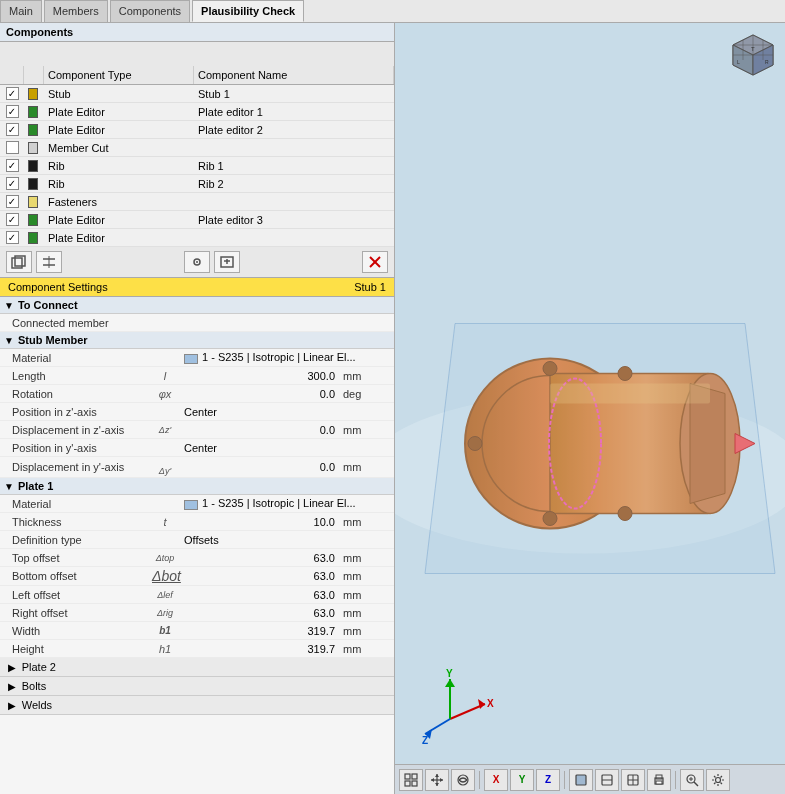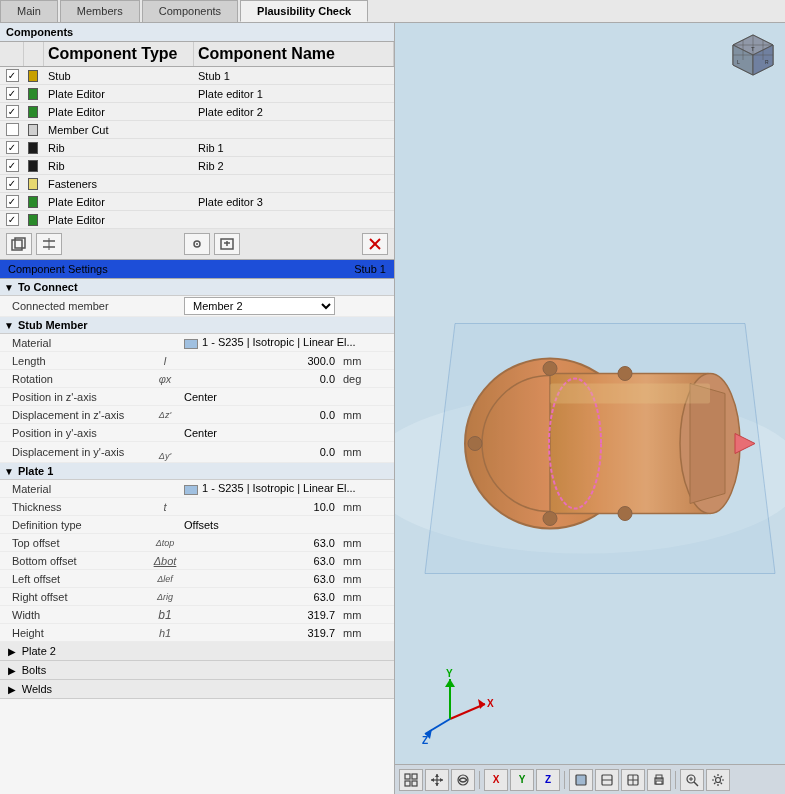--- a/index.html
+++ b/index.html
@@ -1,49 +1,49 @@
 <!DOCTYPE html>
 <html><head>
   <meta charset="utf-8">
   <style>
     * { margin: 0; padding: 0; box-sizing: border-box; }
     body { font-family: 'Segoe UI', Arial, sans-serif; font-size: 11px; background: #d4e8f0; width: 785px; height: 794px; overflow: hidden; display: flex; flex-direction: column; }
 
     
     .tab-bar { display: flex; background: #e8e8e8; border-bottom: 1px solid #aaa; flex-shrink: 0; }
-    .tab { padding: 4px 16px; border: 1px solid #aaa; border-bottom: none; background: #d0d0d0; cursor: pointer; font-size: 11px; color: #333; margin-right: 2px; }
+    .tab { padding: 4px 8px; border: 1px solid #aaa; border-bottom: none; background: #d0d0d0; cursor: pointer; font-size: 11px; color: #333; margin-right: 2px; }
     .tab.active { background: #f0f0f0; border-bottom: 1px solid #f0f0f0; color: #000; font-weight: bold; }
 
     
     .main-layout { display: flex; flex: 1; overflow: hidden; }
 
     
     .left-panel { width: 395px; flex-shrink: 0; background: #f0f0f0; display: flex; flex-direction: column; border-right: 1px solid #aaa; overflow: hidden; }
 
     
     .section-header { background: #e0e8f0; padding: 3px 6px; font-weight: bold; font-size: 11px; border-bottom: 1px solid #aaa; }
     .components-table { flex-shrink: 0; }
     .comp-header-row { display: grid; grid-template-columns: 24px 20px 150px 1fr; background: #e8e8e8; border-bottom: 1px solid #aaa; }
-    .comp-header-cell { padding: 3px 4px; font-weight: bold; font-size: 16px; text-align: center; border-right: 1px solid #ccc; }
+    .comp-header-cell { padding: 3px 4px; font-weight: normal; font-size: 11px; text-align: center; border-right: 1px solid #ccc; margin-top: 24px; }
     .comp-header-cell.name-col { text-align: left; }
     .comp-row { display: grid; grid-template-columns: 24px 20px 150px 1fr; border-bottom: 1px solid #e0e0e0; align-items: center; }
     .comp-cell { padding: 2px 4px; font-size: 11px; display: flex; align-items: center; }
     .comp-cell.center { justify-content: center; }
     .checkbox { width: 13px; height: 13px; border: 1px solid #888; background: white; display: flex; align-items: center; justify-content: center; font-size: 10px; }
     .color-box { width: 12px; height: 12px; border: 1px solid #555; display: inline-block; margin-right: 2px; }
 
     
     .toolbar-row { display: flex; align-items: center; padding: 4px 6px; gap: 4px; border-bottom: 1px solid #aaa; background: #e8e8e8; }
     .tool-btn { width: 26px; height: 22px; border: 1px solid #aaa; background: #f5f5f5; cursor: pointer; display: flex; align-items: center; justify-content: center; font-size: 13px; }
     .tool-btn.red { color: #cc0000; }
     .spacer { flex: 1; }
 
     
     .props-panel { flex: 1; overflow-y: auto; background: #f5f5f5; }
-    .props-title { background: #1d4ed8; padding: 3px 8px; font-size: 11px; display: flex; justify-content: space-between; border-bottom: 1px solid #aaa; }
+    .props-title { background: #fde047; padding: 3px 8px; font-size: 11px; display: flex; justify-content: space-between; border-bottom: 1px solid #aaa; }
 
     
     .prop-group { margin: 0; }
     .prop-group-header { display: flex; align-items: center; padding: 2px 4px; background: #e0e8f0; border-bottom: 1px solid #ccc; font-weight: bold; font-size: 11px; }
     .prop-group-header .collapse-icon { margin-right: 4px; font-size: 10px; }
     .prop-row { display: grid; grid-template-columns: 150px 30px 1fr 55px; border-bottom: 1px solid #ebebeb; align-items: center; min-height: 18px; }
     .prop-label { padding: 1px 4px 1px 12px; font-size: 11px; color: #333; }
     .prop-sym { padding: 1px 2px; font-size: 11px; color: #555; text-align: center; font-style: italic; }
     .prop-value { padding: 1px 4px; font-size: 11px; text-align: right; }
     .prop-unit { padding: 1px 4px; font-size: 11px; color: #333; }
@@ -230,25 +230,20 @@
       </div>
 
       <div class="prop-group">
         <div class="prop-group-header">
           <span class="collapse-icon">▼</span>
           <span>To Connect</span>
         </div>
         <div class="prop-row">
           <div class="prop-label">Connected member</div>
           <div class="prop-sym"></div>
-          <div class="prop-full" style="grid-column: 3/4; padding: 1px 4px;">
-            <select class="prop-dropdown">
-              <option>Member 2</option>
-            </select>
-          </div>
           <div></div>
         </div>
       </div>
 
       <div class="prop-group">
         <div class="prop-group-header">
           <span class="collapse-icon">▼</span>
           <span>Stub Member</span>
         </div>
         <div class="prop-row">
@@ -318,39 +313,39 @@
           <div class="prop-full" style="grid-column:3/5;">Offsets</div>
         </div>
         <div class="prop-row">
           <div class="prop-label">Top offset</div>
           <div class="prop-sym" style="font-size:9px;">Δtop</div>
           <div class="prop-value">63.0</div>
           <div class="prop-unit">mm</div>
         </div>
         <div class="prop-row">
           <div class="prop-label">Bottom offset</div>
-          <div class="prop-sym" style="font-size:11px;text-decoration:underline;">Δbot</div>
+          <div class="prop-sym" style="font-size:14px;text-decoration:underline;">Δbot</div>
           <div class="prop-value">63.0</div>
           <div class="prop-unit">mm</div>
         </div>
         <div class="prop-row">
           <div class="prop-label">Left offset</div>
           <div class="prop-sym" style="font-size:9px;">Δlef</div>
           <div class="prop-value">63.0</div>
           <div class="prop-unit">mm</div>
         </div>
         <div class="prop-row">
           <div class="prop-label">Right offset</div>
           <div class="prop-sym" style="font-size:9px;">Δrig</div>
           <div class="prop-value">63.0</div>
           <div class="prop-unit">mm</div>
         </div>
         <div class="prop-row">
           <div class="prop-label">Width</div>
-          <div class="prop-sym" style="font-size:12px;">b1</div>
+          <div class="prop-sym" style="font-size:10px;font-weight:bold;">b1</div>
           <div class="prop-value">319.7</div>
           <div class="prop-unit">mm</div>
         </div>
         <div class="prop-row">
           <div class="prop-label">Height</div>
           <div class="prop-sym" style="font-size:11px;">h1</div>
           <div class="prop-value">319.7</div>
           <div class="prop-unit">mm</div>
         </div>
       </div>

